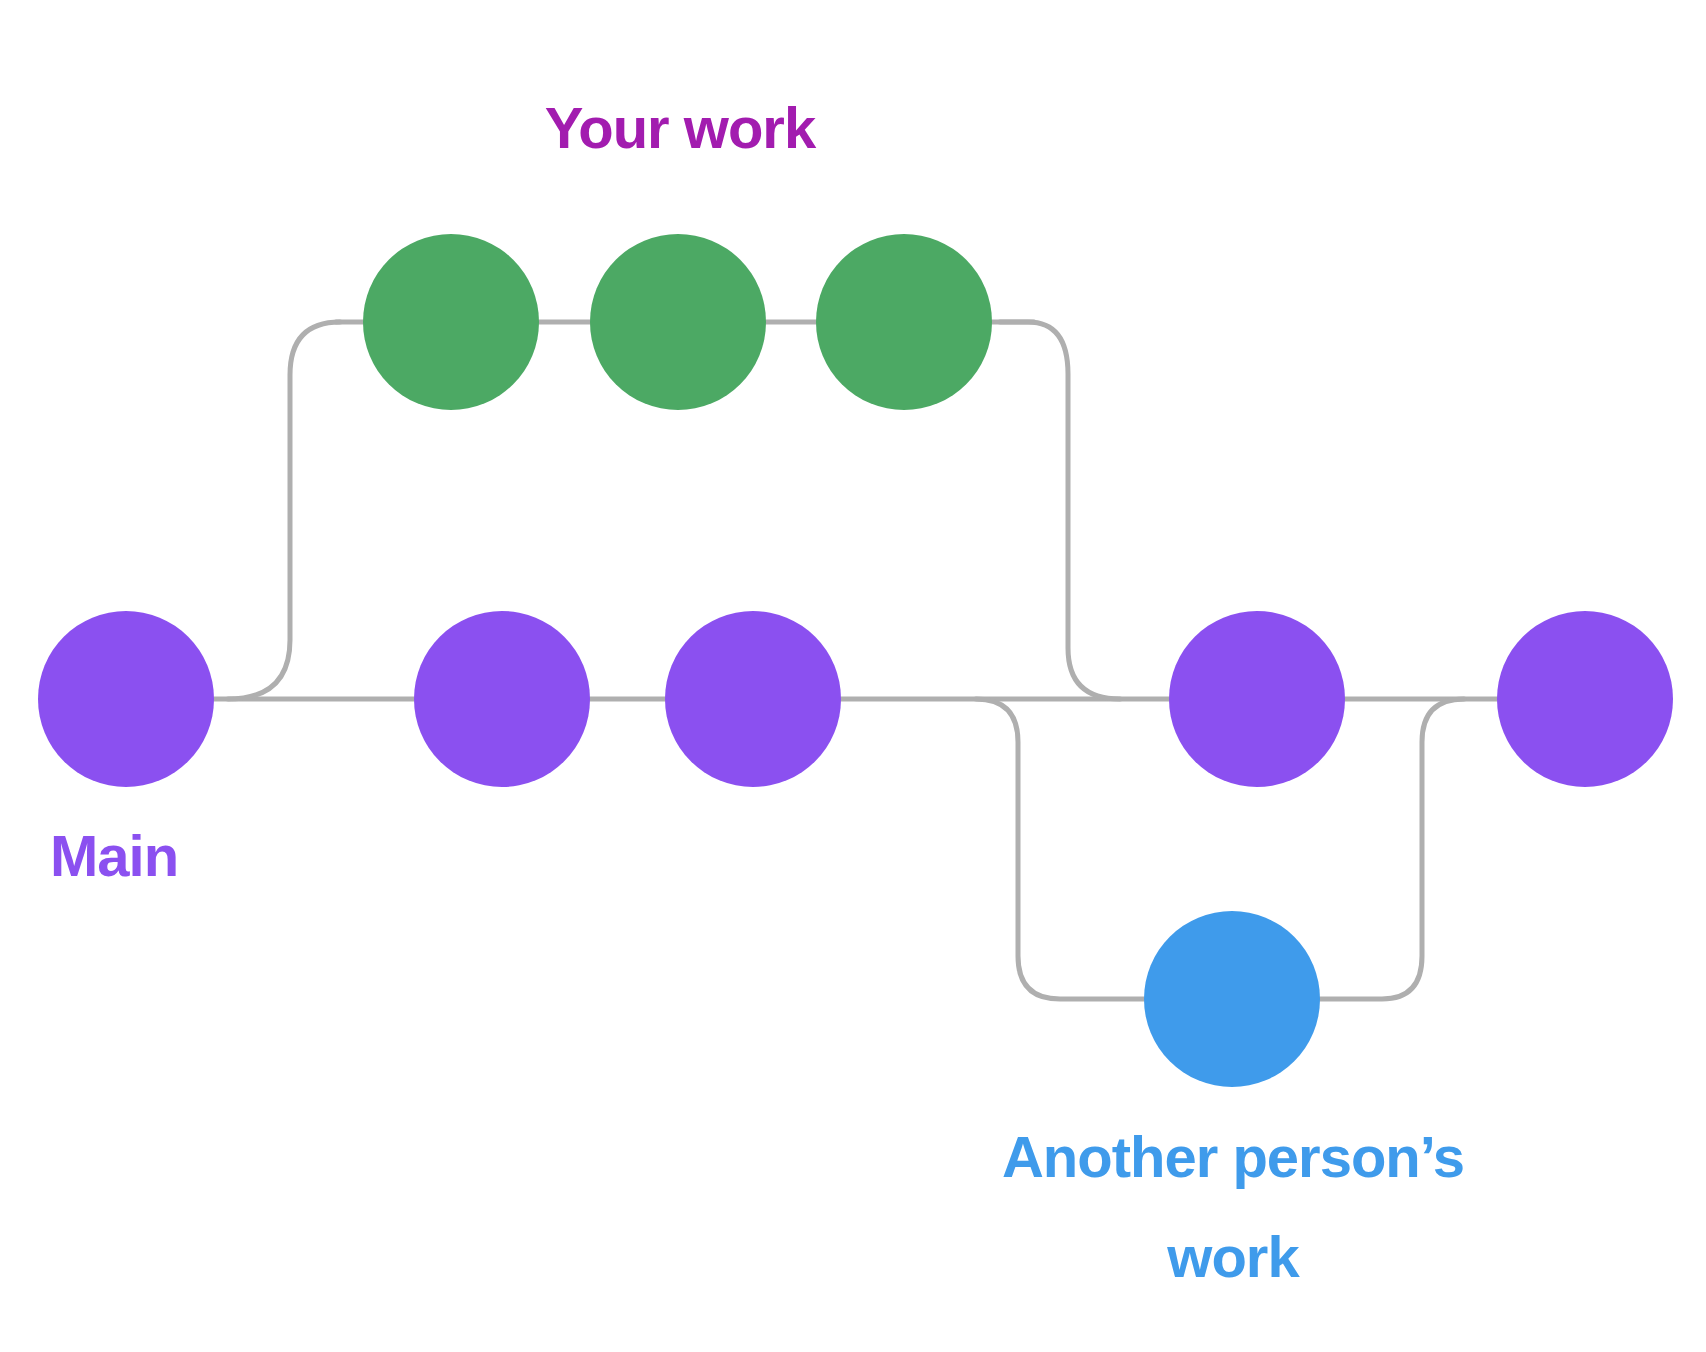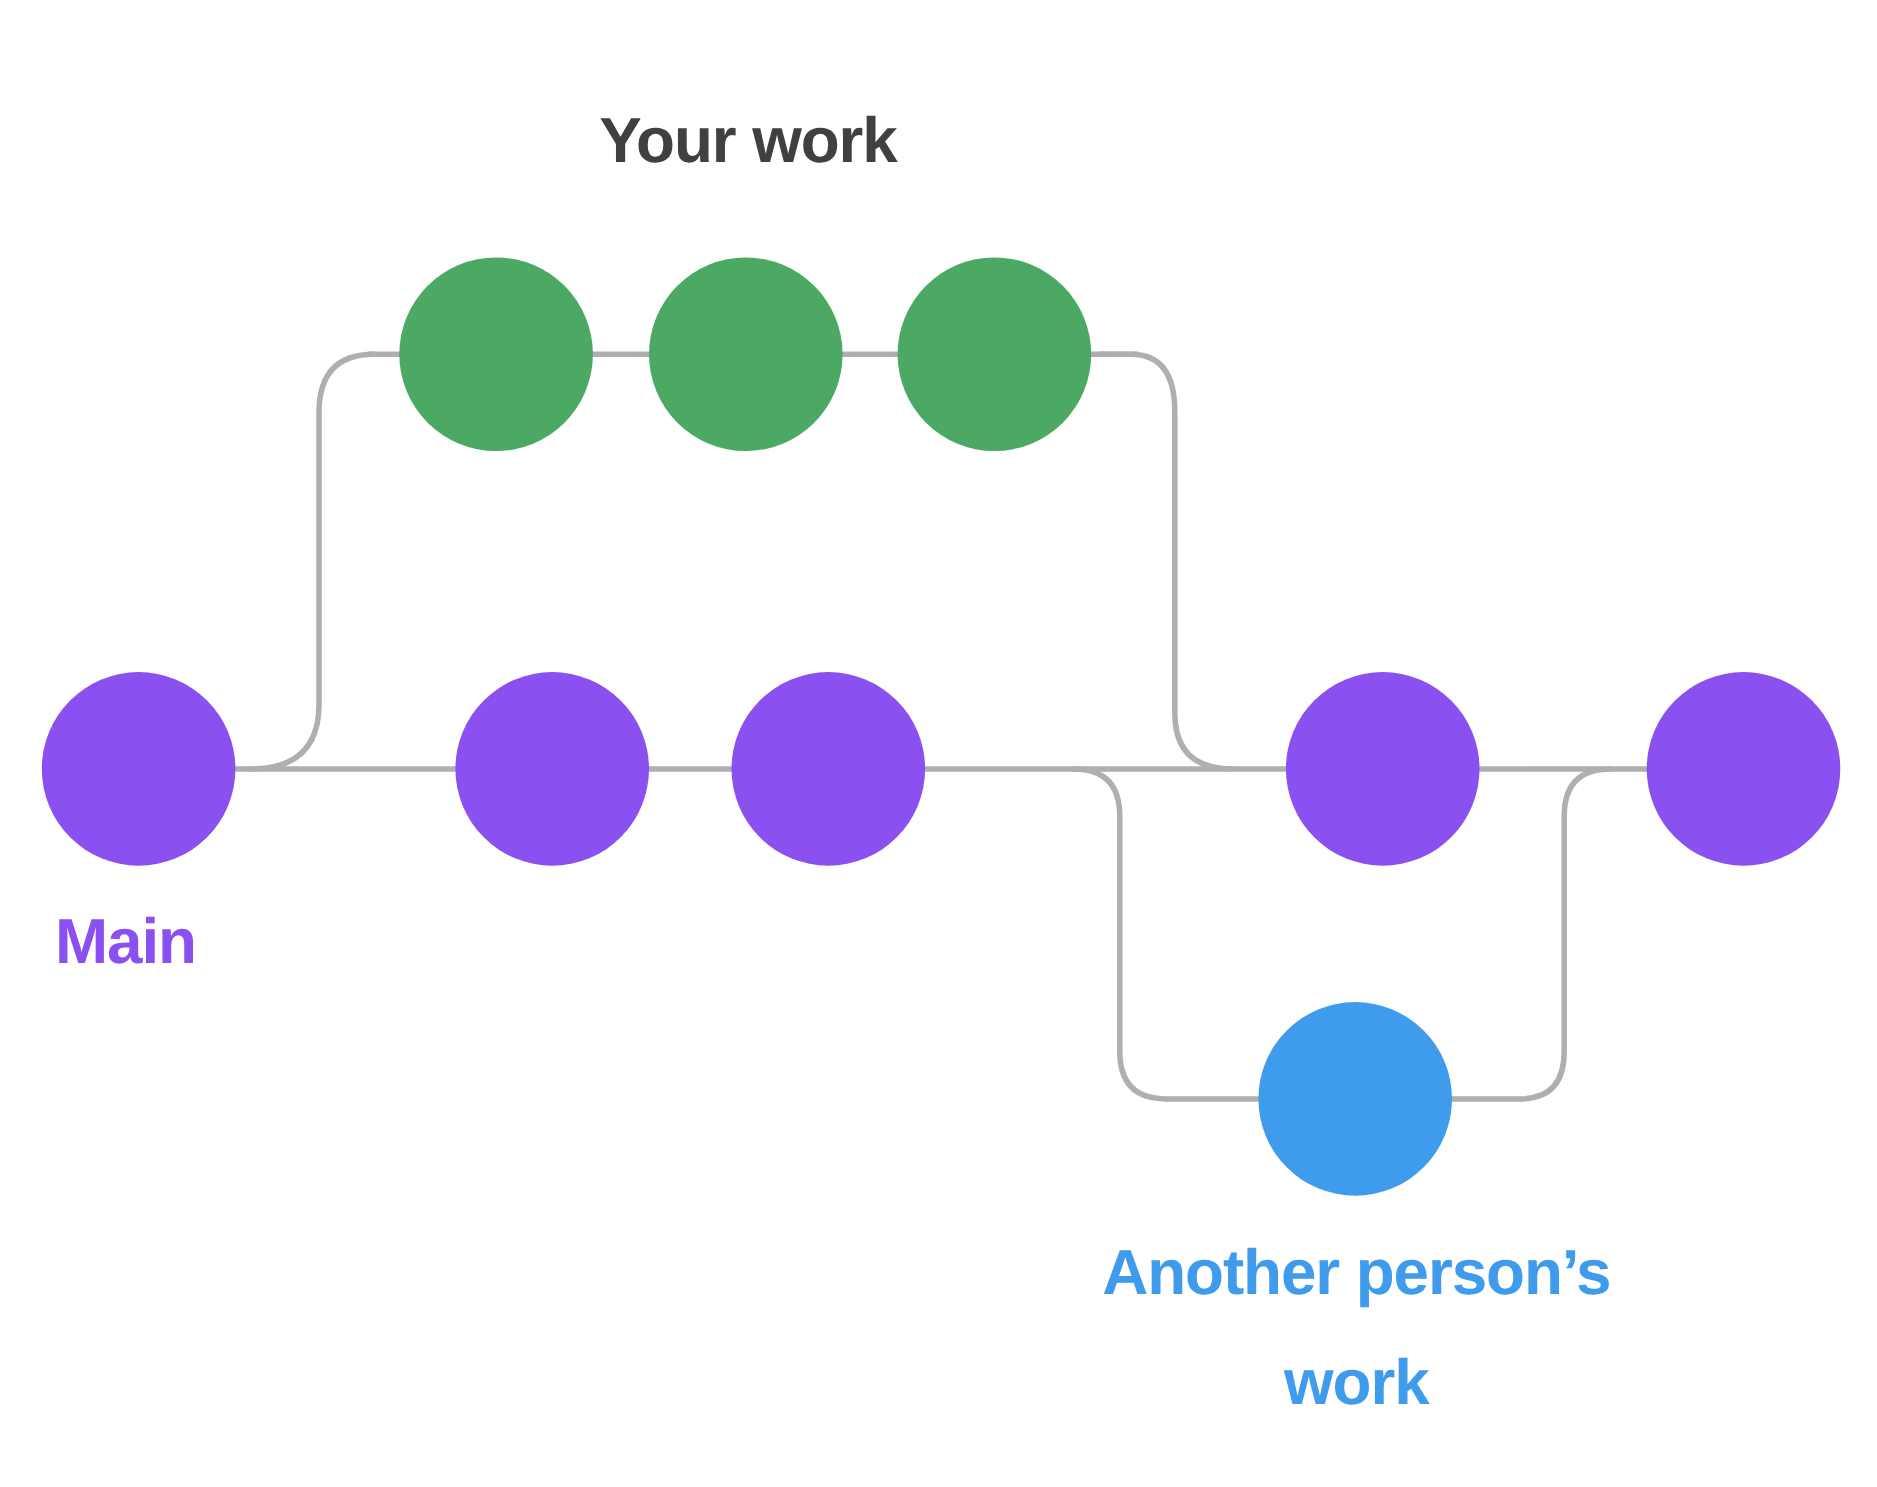--- a/index.html
+++ b/index.html
@@ -21,21 +21,21 @@
   }
   .label {
     position: absolute;
     font-weight: 700;
     font-size: 58px;
     letter-spacing: -1px;
     line-height: 1.2;
     white-space: pre-line;
     text-align: right;
   }
-  .label-green  { color: #404040; left: 430px; top: 93px;  width: 500px; text-align: center; }
+  .label-green  { color: #a21caf; left: 430px; top: 93px;  width: 500px; text-align: center; }
   .label-purple { color: #8B50F0; left: 50px;  top: 821px; }
   .label-blue   { color: #3F9BEB; left: 953px; top: 1107px; width: 560px; text-align: center; line-height: 1.72; }
 </style>
 </head>
 <body>
 
 <div class="stage">
   <svg class="graph-svg" viewBox="0 0 1706 1352" aria-hidden="true">
     <path class="connector" d="M 126 699 L 1585 699"></path>
     <path class="connector" d="M 336 322 L 1034 322"></path>

